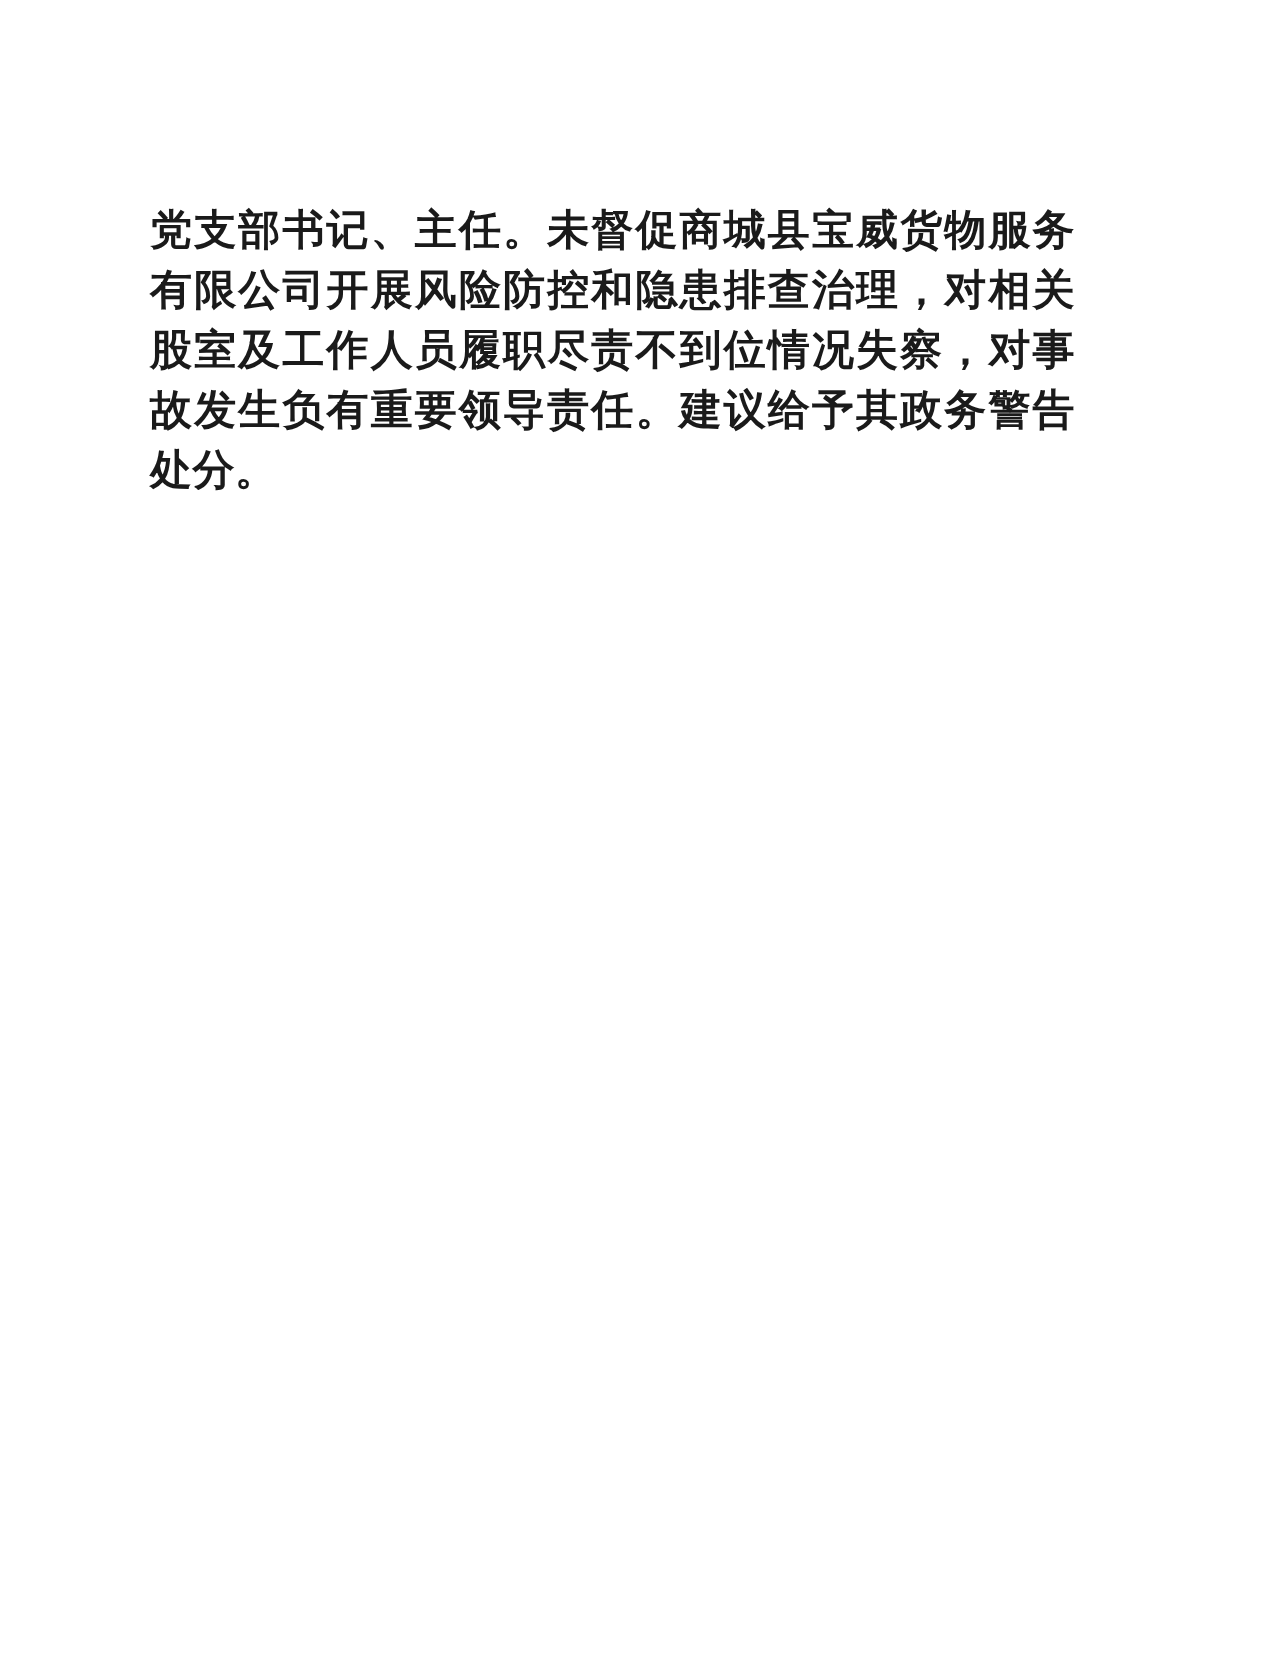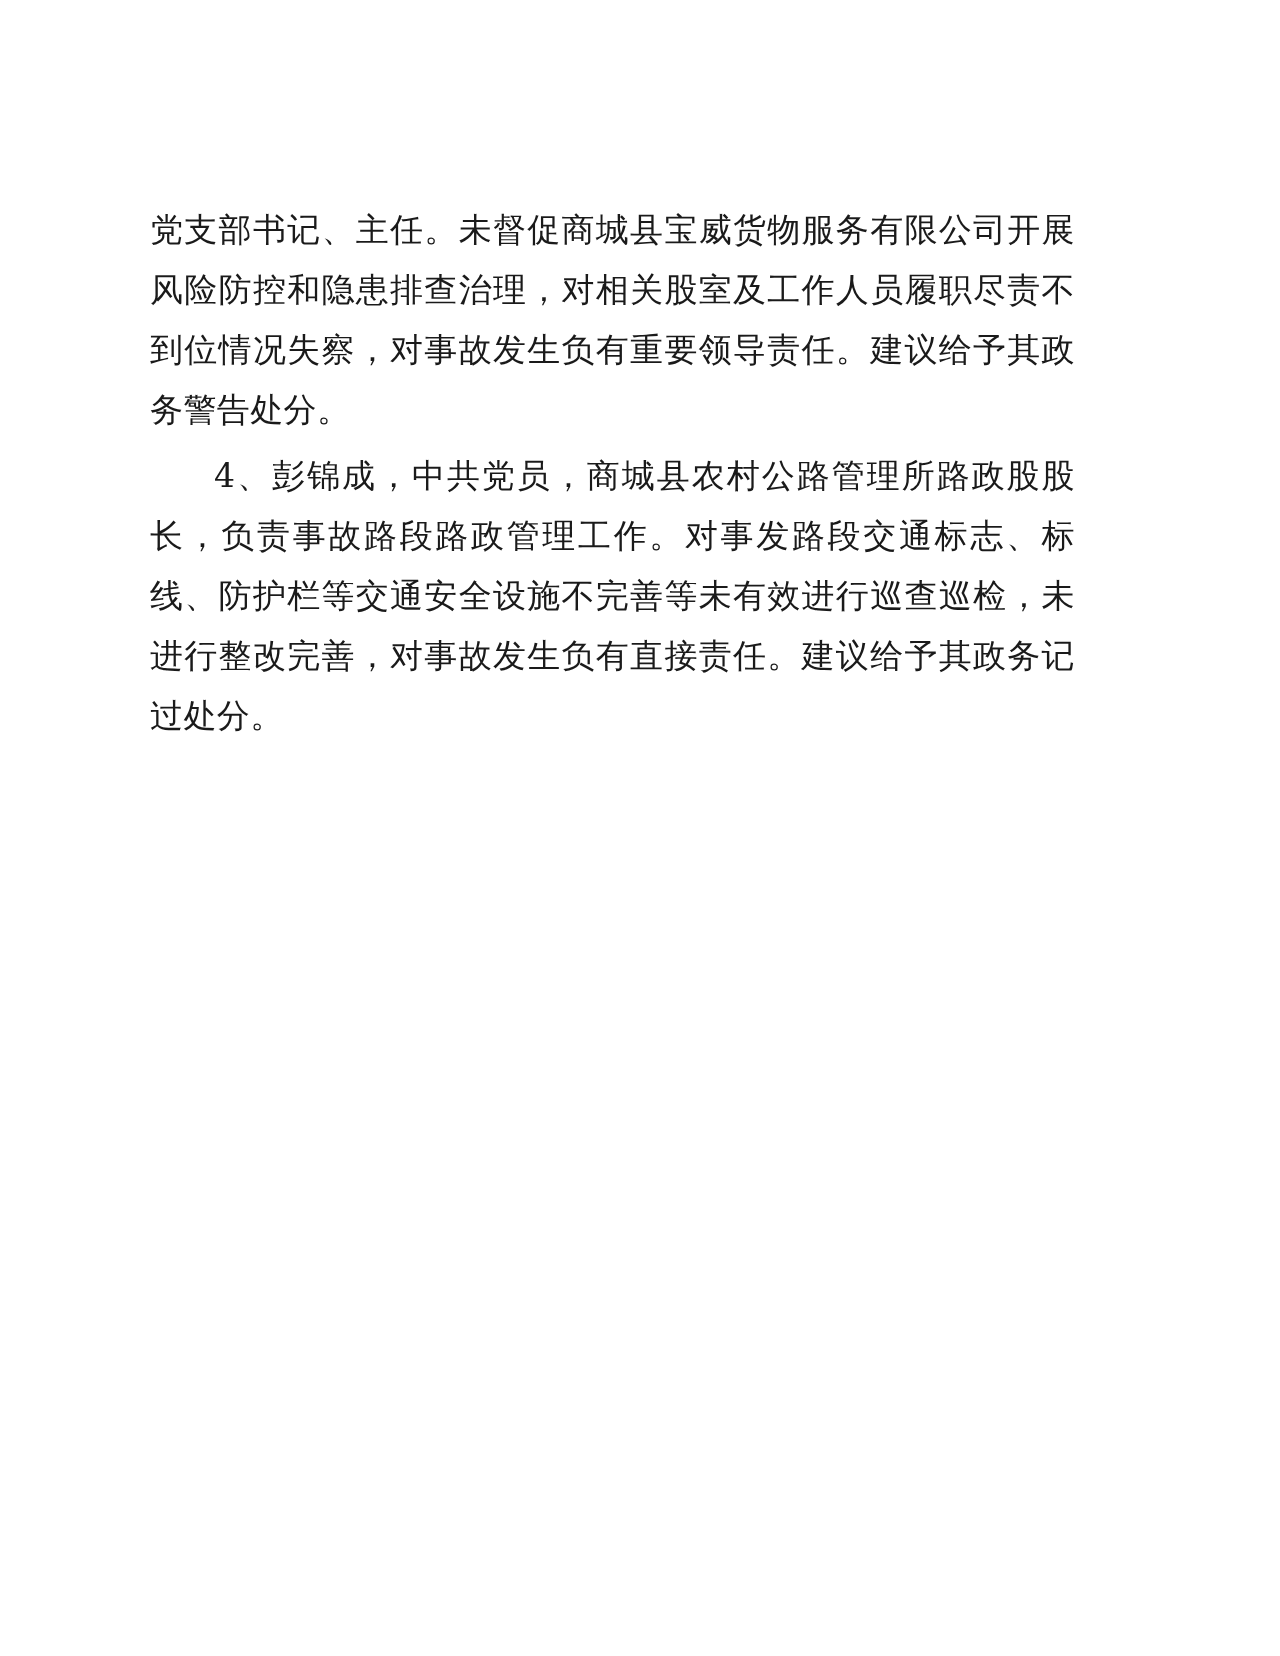--- a/index.html
+++ b/index.html
@@ -17,28 +17,29 @@
     overflow: hidden;
   }
   .content {
     position: absolute;
     left: 150px;
     top: 200px;
     width: 925px;
   }
   .para {
     font-family: "DejaVu Serif", "Liberation Serif", serif;
-    font-size: 33px;
+    font-size: 42px;
     line-height: 60px;
     color: #1a1a1a;
     text-align: justify;
     text-justify: inter-ideograph;
     letter-spacing: 0.4px;
     margin: 0 0 6px 0;
     text-indent: 0;
+    font-weight: bold;
   }
   .para.indent {
     text-indent: 64px;
   }
   .footer {
     position: absolute;
     left: 0;
     right: 0;
     top: 1393px;
     text-align: left;
@@ -51,18 +52,17 @@
     display: inline-block;
     margin-left: -690px;
   }
 </style>
 </head>
 <body>
 
 <div class="page">
   <div class="content">
     <p class="para">党支部书记、主任。未督促商城县宝威货物服务有限公司开展风险防控和隐患排查治理，对相关股室及工作人员履职尽责不到位情况失察，对事故发生负有重要领导责任。建议给予其政务警告处分。</p>
-    <p class="para indent">4、彭锦成，中共党员，商城县农村公路管理所路政股股长，负责事故路段路政管理工作。对事发路段交通标志、标线、防护栏等交通安全设施不完善等未有效进行巡查巡检，未进行整改完善，对事故发生负有直接责任。建议给予其政务记过处分。</p>
   </div>
   <div class="footer">
     <span class="page-number">— 16 —</span>
   </div>
 </div>
 
 </body></html>

